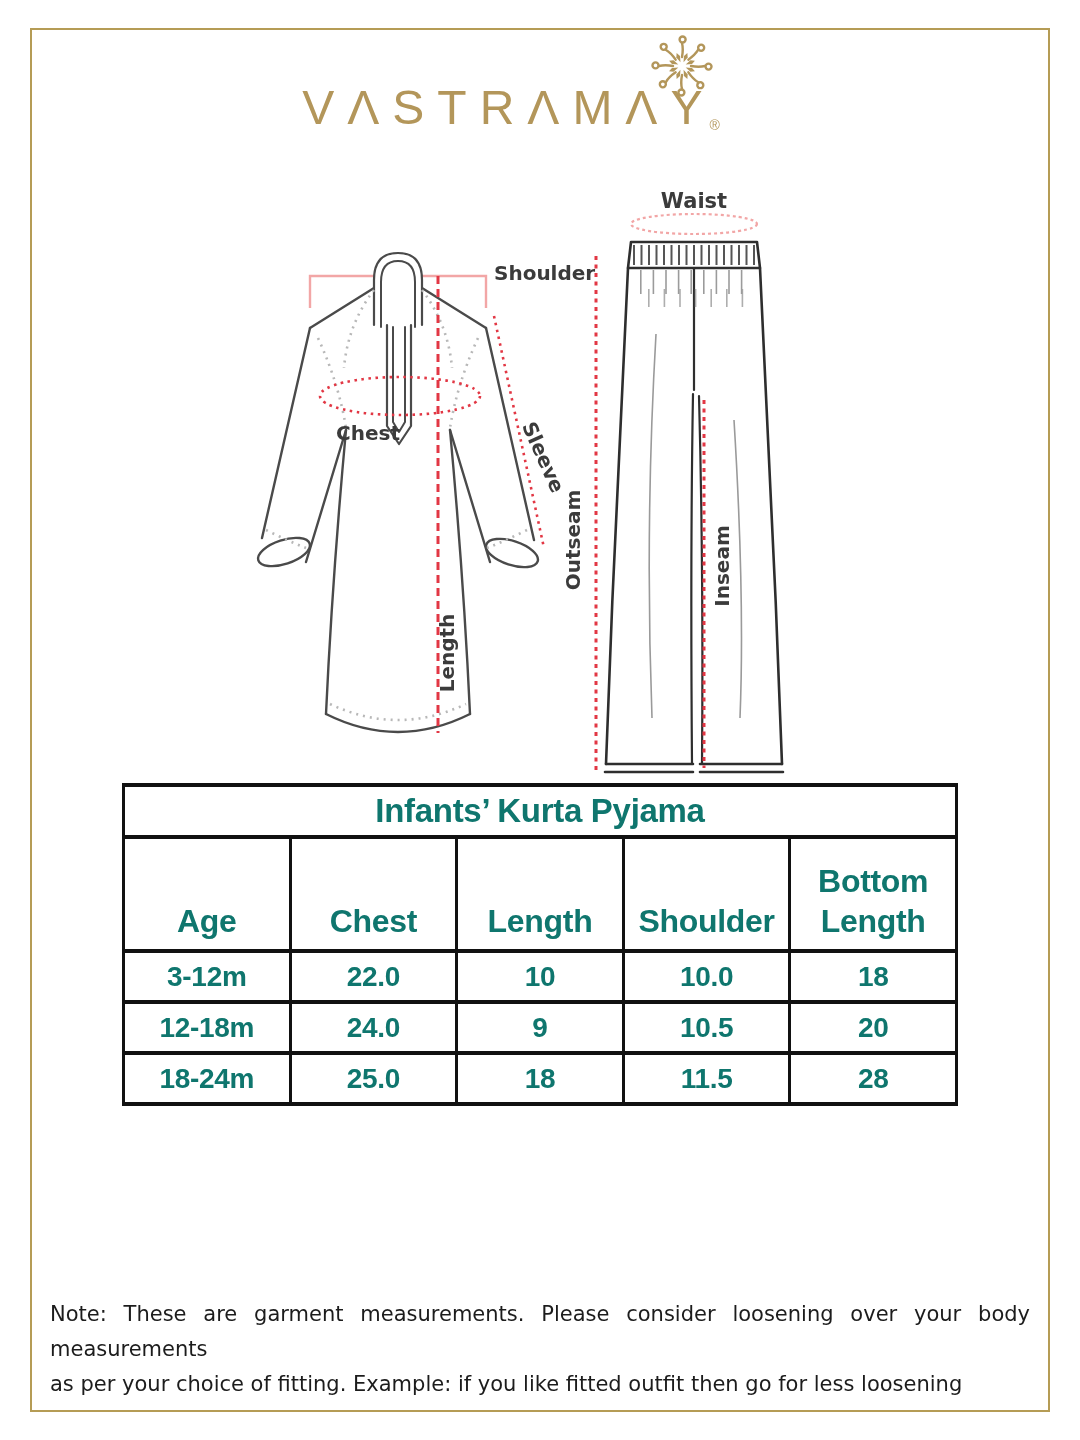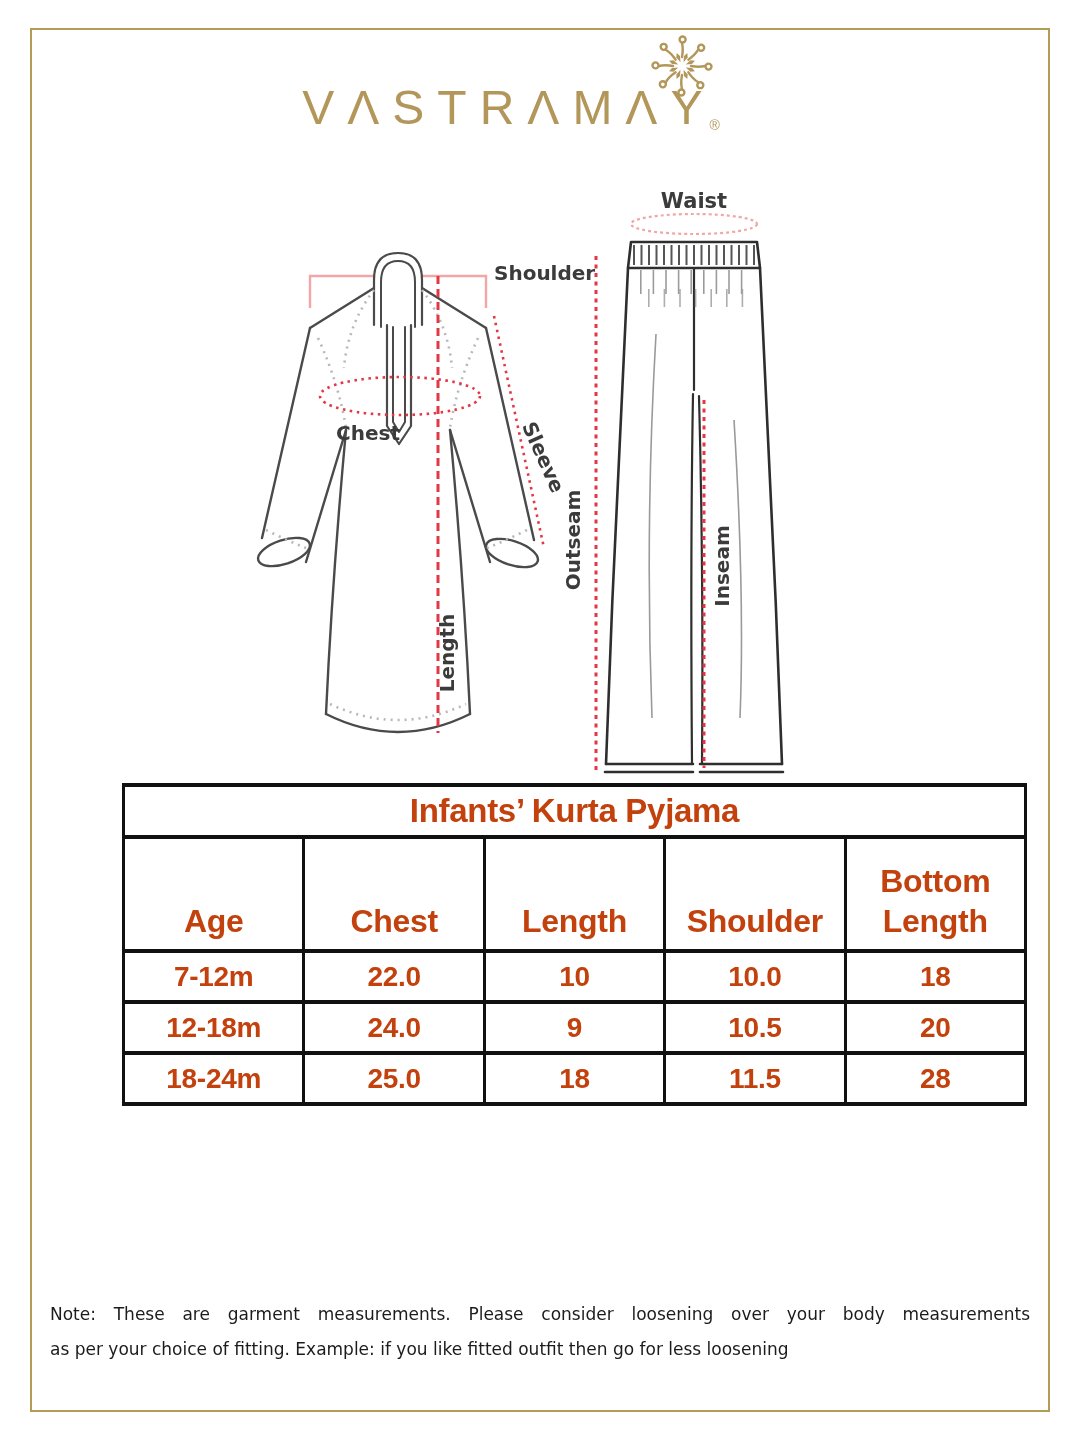--- a/index.html
+++ b/index.html
@@ -22,38 +22,38 @@
   .ornament { position:absolute; left:648px; top:30px; width:68px; height:72px; }
   
   .diagram { position:absolute; left:188px; top:158px; width:712px; height:632px; }
   .diagram svg text {
     font-family:"DejaVu Sans","Liberation Sans",sans-serif;
     font-size:20px; font-weight:600; fill:#3b3b3b;
   }
   .diagram svg text.waist-t { font-size:21px; font-weight:700; }
   
   table.size-table {
-    position:absolute; left:122px; top:783px; width:905px;
+    position:absolute; left:122px; top:783px; width:836px;
     border-collapse:collapse; table-layout:fixed;
-    border:3px solid #111; color:#c2410c;
+    border:3px solid #111; color:#0f766e;
   }
   table.size-table td, table.size-table th {
     border-left:3px solid #111; border-right:3px solid #111;
     border-top:4px solid #111; border-bottom:4px solid #111;
     text-align:center; padding:0; letter-spacing:-0.3px;
     font-family:"Liberation Sans", sans-serif;
   }
   .t-title  { height:48px; font-size:33px; font-weight:700; }
   .t-sub    { height:48px; font-size:24px; font-weight:700; }
   tr.t-head th { height:102px; font-size:32px; font-weight:700; vertical-align:bottom; padding-bottom:8px; line-height:40px; }
   tr.t-row td  { height:47px; font-size:28px; font-weight:700; vertical-align:middle; }
   
   .note {
     position:absolute; left:50px; top:1297px; width:980px;
-    font-size:17px; line-height:35px; color:#1c1c1c;
+    font-size:21px; line-height:35px; color:#1c1c1c;
     font-family:"DejaVu Sans","Liberation Sans",sans-serif;
   }
   .note-l1 { text-align:justify; text-align-last:justify; }
   .note-l2 { text-align:left; }
 </style>
 </head>
 <body>
 
 <div class="page">
 
@@ -177,21 +177,21 @@
       <th class="t-title" colspan="5">Infants’ Kurta Pyjama</th>
     </tr>
     <tr class="t-head">
       <th>Age</th>
       <th>Chest</th>
       <th>Length</th>
       <th>Shoulder</th>
       <th>Bottom Length</th>
     </tr>
     <tr class="t-row">
-      <td>7-12m</td>
+      <td>3-12m</td>
       <td>22.0</td>
       <td>10</td>
       <td>10.0</td>
       <td>18</td>
     </tr>
     <tr class="t-row">
       <td>12-18m</td>
       <td>24.0</td>
       <td>9</td>
       <td>10.5</td>

